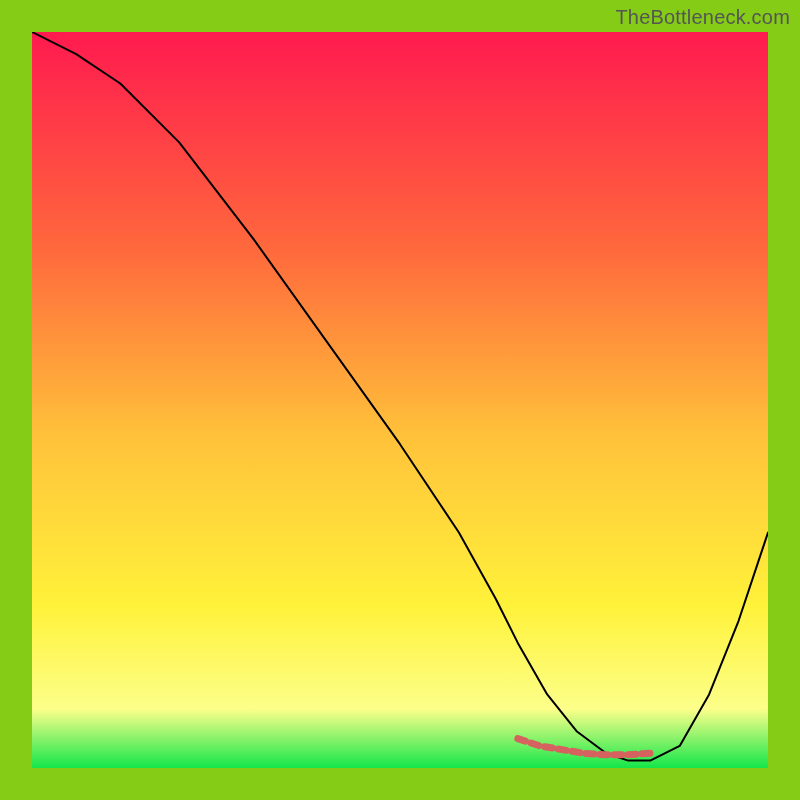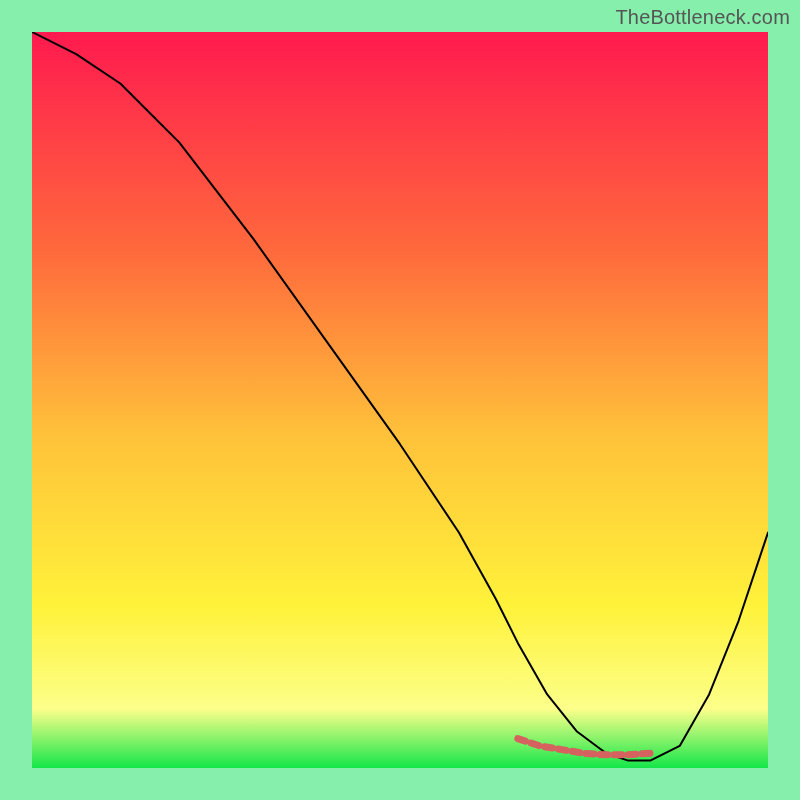--- a/index.html
+++ b/index.html
@@ -8,21 +8,21 @@
     background: #000;
     width: 800px;
     height: 800px;
     overflow: hidden;
     font-family: Arial, Helvetica, sans-serif;
   }
   .frame {
     position: relative;
     width: 800px;
     height: 800px;
-    background: #86efac;
+    background: #84cc16;
   }
   .watermark {
     position: absolute;
     top: 6px;
     right: 10px;
     color: #555;
     font-size: 20px;
     font-weight: 500;
     letter-spacing: 0.2px;
   }

